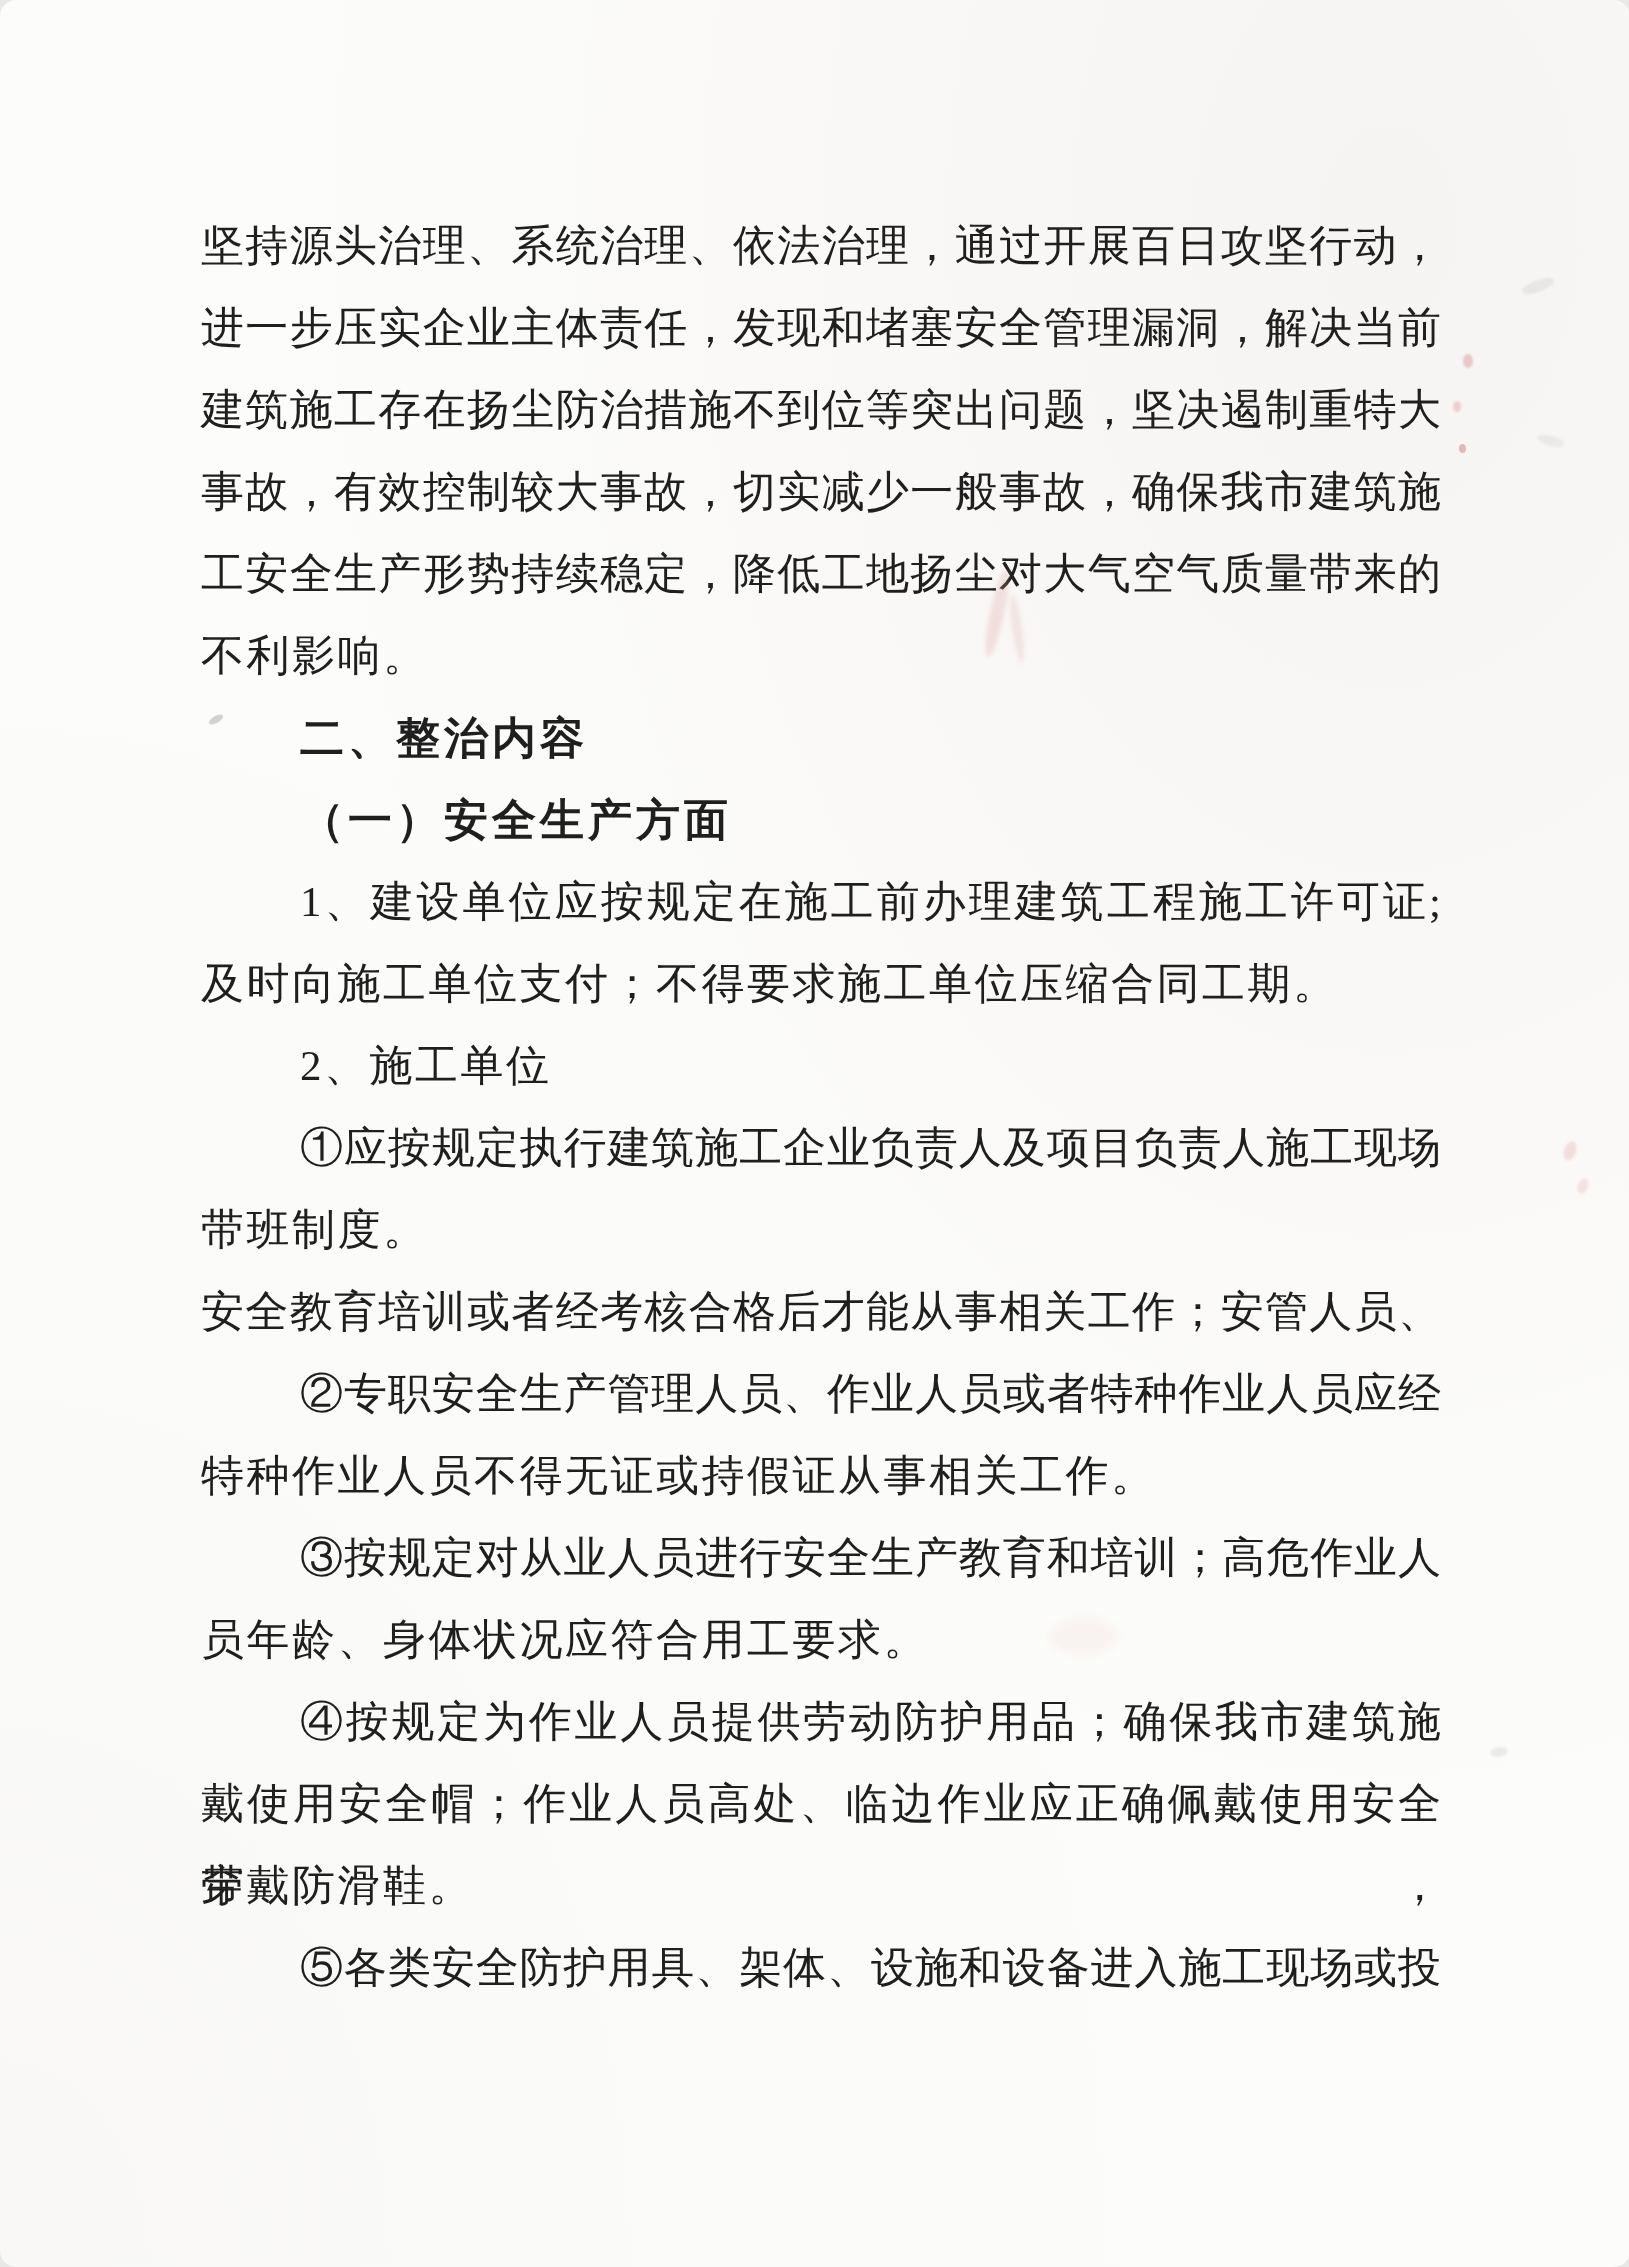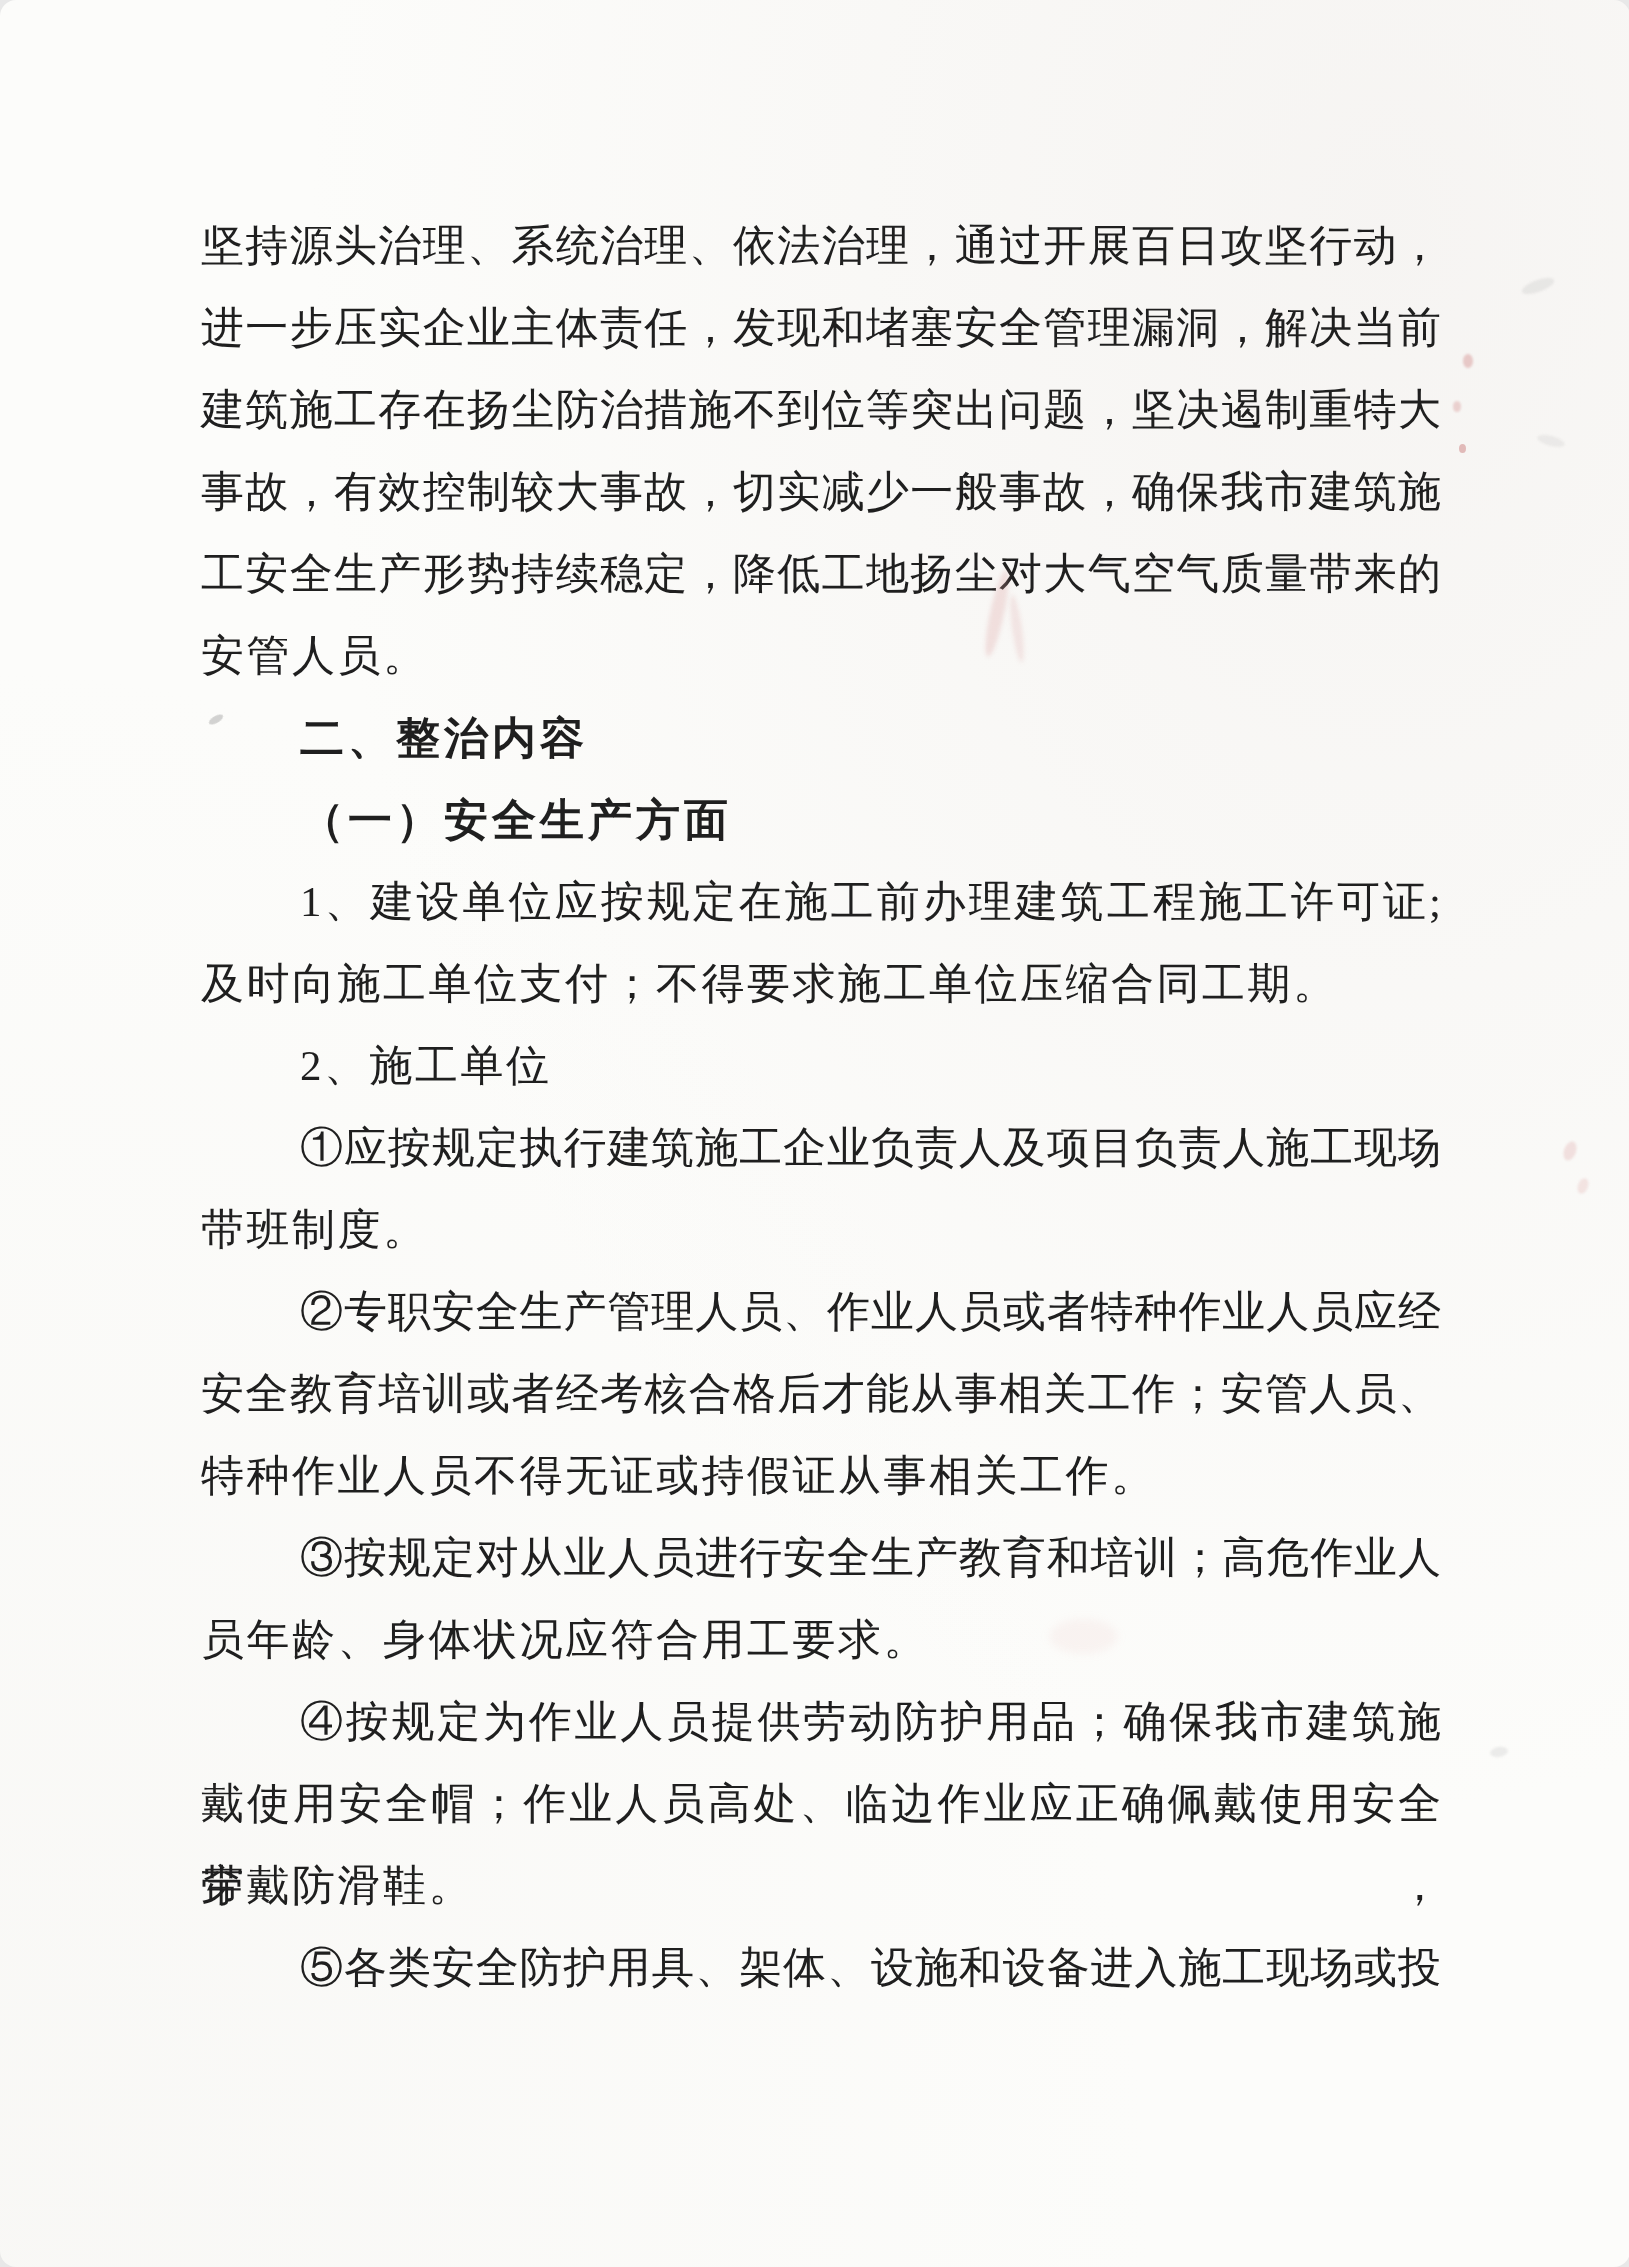--- a/index.html
+++ b/index.html
@@ -67,30 +67,30 @@
 <body>
 
 <div class="page">
 
   <div class="doc-text">
     <div class="ln jf">坚持源头治理、系统治理、依法治理，通过开展百日攻坚行动，</div>
     <div class="ln jf">进一步压实企业主体责任，发现和堵塞安全管理漏洞，解决当前</div>
     <div class="ln jf">建筑施工存在扬尘防治措施不到位等突出问题，坚决遏制重特大</div>
     <div class="ln jf">事故，有效控制较大事故，切实减少一般事故，确保我市建筑施</div>
     <div class="ln jf">工安全生产形势持续稳定，降低工地扬尘对大气空气质量带来的</div>
-    <div class="ln">安管人员。</div>
+    <div class="ln">不利影响。</div>
     <div class="ln ind bd">二、整治内容</div>
     <div class="ln ind bd">（一）安全生产方面</div>
     <div class="ln ind jf">1、建设单位应按规定在施工前办理建筑工程施工许可证;</div>
     <div class="ln">及时向施工单位支付；不得要求施工单位压缩合同工期。</div>
     <div class="ln ind">2、施工单位</div>
     <div class="ln ind jf">①应按规定执行建筑施工企业负责人及项目负责人施工现场</div>
     <div class="ln">带班制度。</div>
+    <div class="ln jf">安全教育培训或者经考核合格后才能从事相关工作；安管人员、</div>
     <div class="ln ind jf">②专职安全生产管理人员、作业人员或者特种作业人员应经</div>
-    <div class="ln jf">安全教育培训或者经考核合格后才能从事相关工作；安管人员、</div>
     <div class="ln">特种作业人员不得无证或持假证从事相关工作。</div>
     <div class="ln ind jf">③按规定对从业人员进行安全生产教育和培训；高危作业人</div>
     <div class="ln">员年龄、身体状况应符合用工要求。</div>
     <div class="ln ind jf">④按规定为作业人员提供劳动防护用品；确保我市建筑施</div>
     <div class="ln jf">戴使用安全帽；作业人员高处、临边作业应正确佩戴使用安全带，</div>
     <div class="ln">穿戴防滑鞋。</div>
     <div class="ln ind jf">⑤各类安全防护用具、架体、设施和设备进入施工现场或投</div>
   </div>
 
   <div class="mark m-a"></div>

